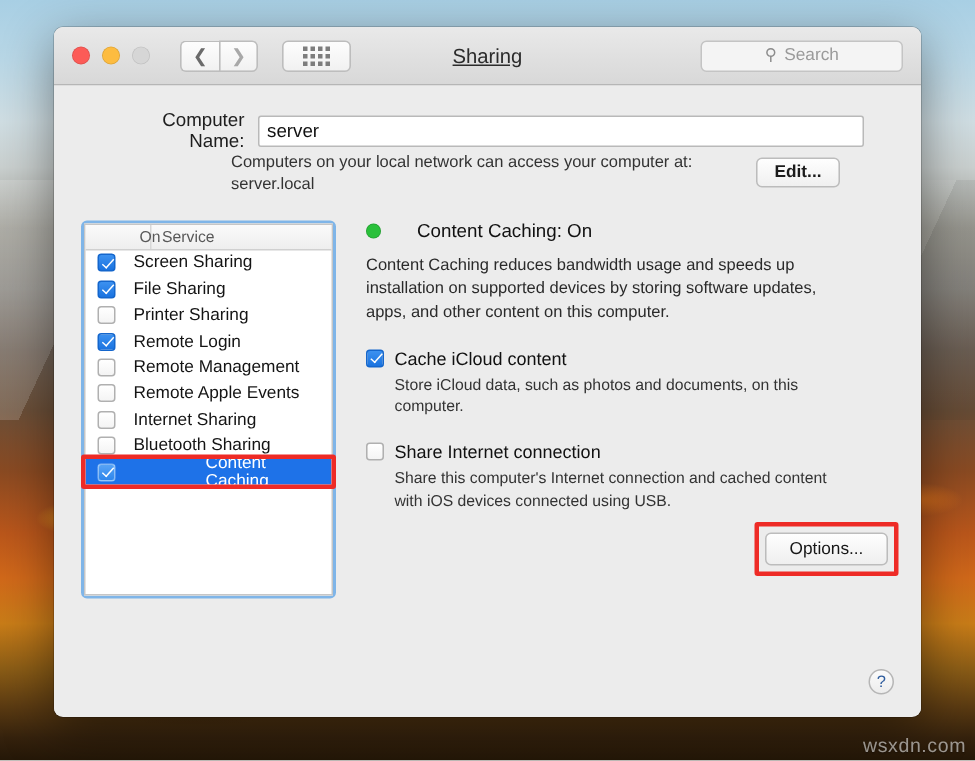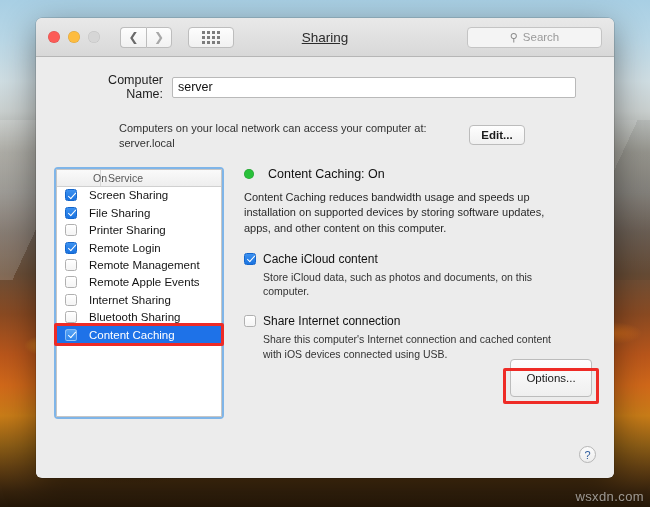--- a/index.html
+++ b/index.html
@@ -166,22 +166,22 @@
     border-radius: 2px;
     font-size: 12.5px;
     color: #111;
     padding: 0 5px;
     display: flex; align-items: center;
   }
 
   .cname-sub {
     display: flex;
     align-items: flex-start;
-    margin-top: 20px;
-    padding-left: 83px;
+    margin-top: 0;
+    padding-left: 118px;
   }
   .cname-sub-text {
     font-size: 11px;
     color: #333;
     line-height: 1.35;
     width: 350px;
   }
   .edit-btn {
     width: 56px; height: 20px;
     margin-top: 4px;
@@ -237,21 +237,21 @@
   .svc-head .c-svc { padding-left: 7px; }
 
   .svc-row {
     display: flex;
     align-items: center;
     height: 17.4px;
     padding-left: 8px;
     font-size: 11.5px;
     color: #141414;
   }
-  .svc-row.selected { background: #1e72e8; color: #fff; }
+  .svc-row.selected { background: #1e72e8; color: #fff; gap: 48px; }
 
   .cb {
     width: 12px; height: 12px;
     border: 1px solid #b0b0b0;
     border-radius: 2.5px;
     background: linear-gradient(to bottom,#fff,#f4f4f4);
     margin-right: 12px;
     flex: none;
     position: relative;
   }
@@ -277,21 +277,21 @@
     position: absolute;
     border: 3px solid #ee2b26;
     border-radius: 2px;
     pointer-events: none;
     z-index: 20;
   }
 
   
   .detail { flex: 1; padding-left: 20px; position: relative; }
 
-  .status-line { display: flex; align-items: center; gap: 14px; }
+  .status-line { display: flex; align-items: center; gap: 24px; }
   .status-dot {
     width: 10px; height: 10px; border-radius: 50%;
     background: #29c03a;
     box-shadow: inset 0 0 0 .5px rgba(0,0,0,.18);
     flex: none;
   }
   .status-text { font-size: 12.5px; color: #111; }
 
   .desc {
     margin-top: 9px;
@@ -310,21 +310,21 @@
     padding-left: 19px;
     font-size: 10.5px;
     color: #333;
     line-height: 1.4;
     width: 320px;
   }
 
   .options-btn {
     position: absolute;
     right: 4px; bottom: 22px;
-    width: 82px; height: 38px;
+    width: 82px; height: 22px;
     background: linear-gradient(to bottom,#fefefe,#efefef);
     border: 1px solid #bcbcbc;
     border-radius: 4px;
     font-size: 11.5px;
     color: #171717;
     display: flex; align-items: center; justify-content: center;
   }
 
   .help-btn {
     position: absolute;

